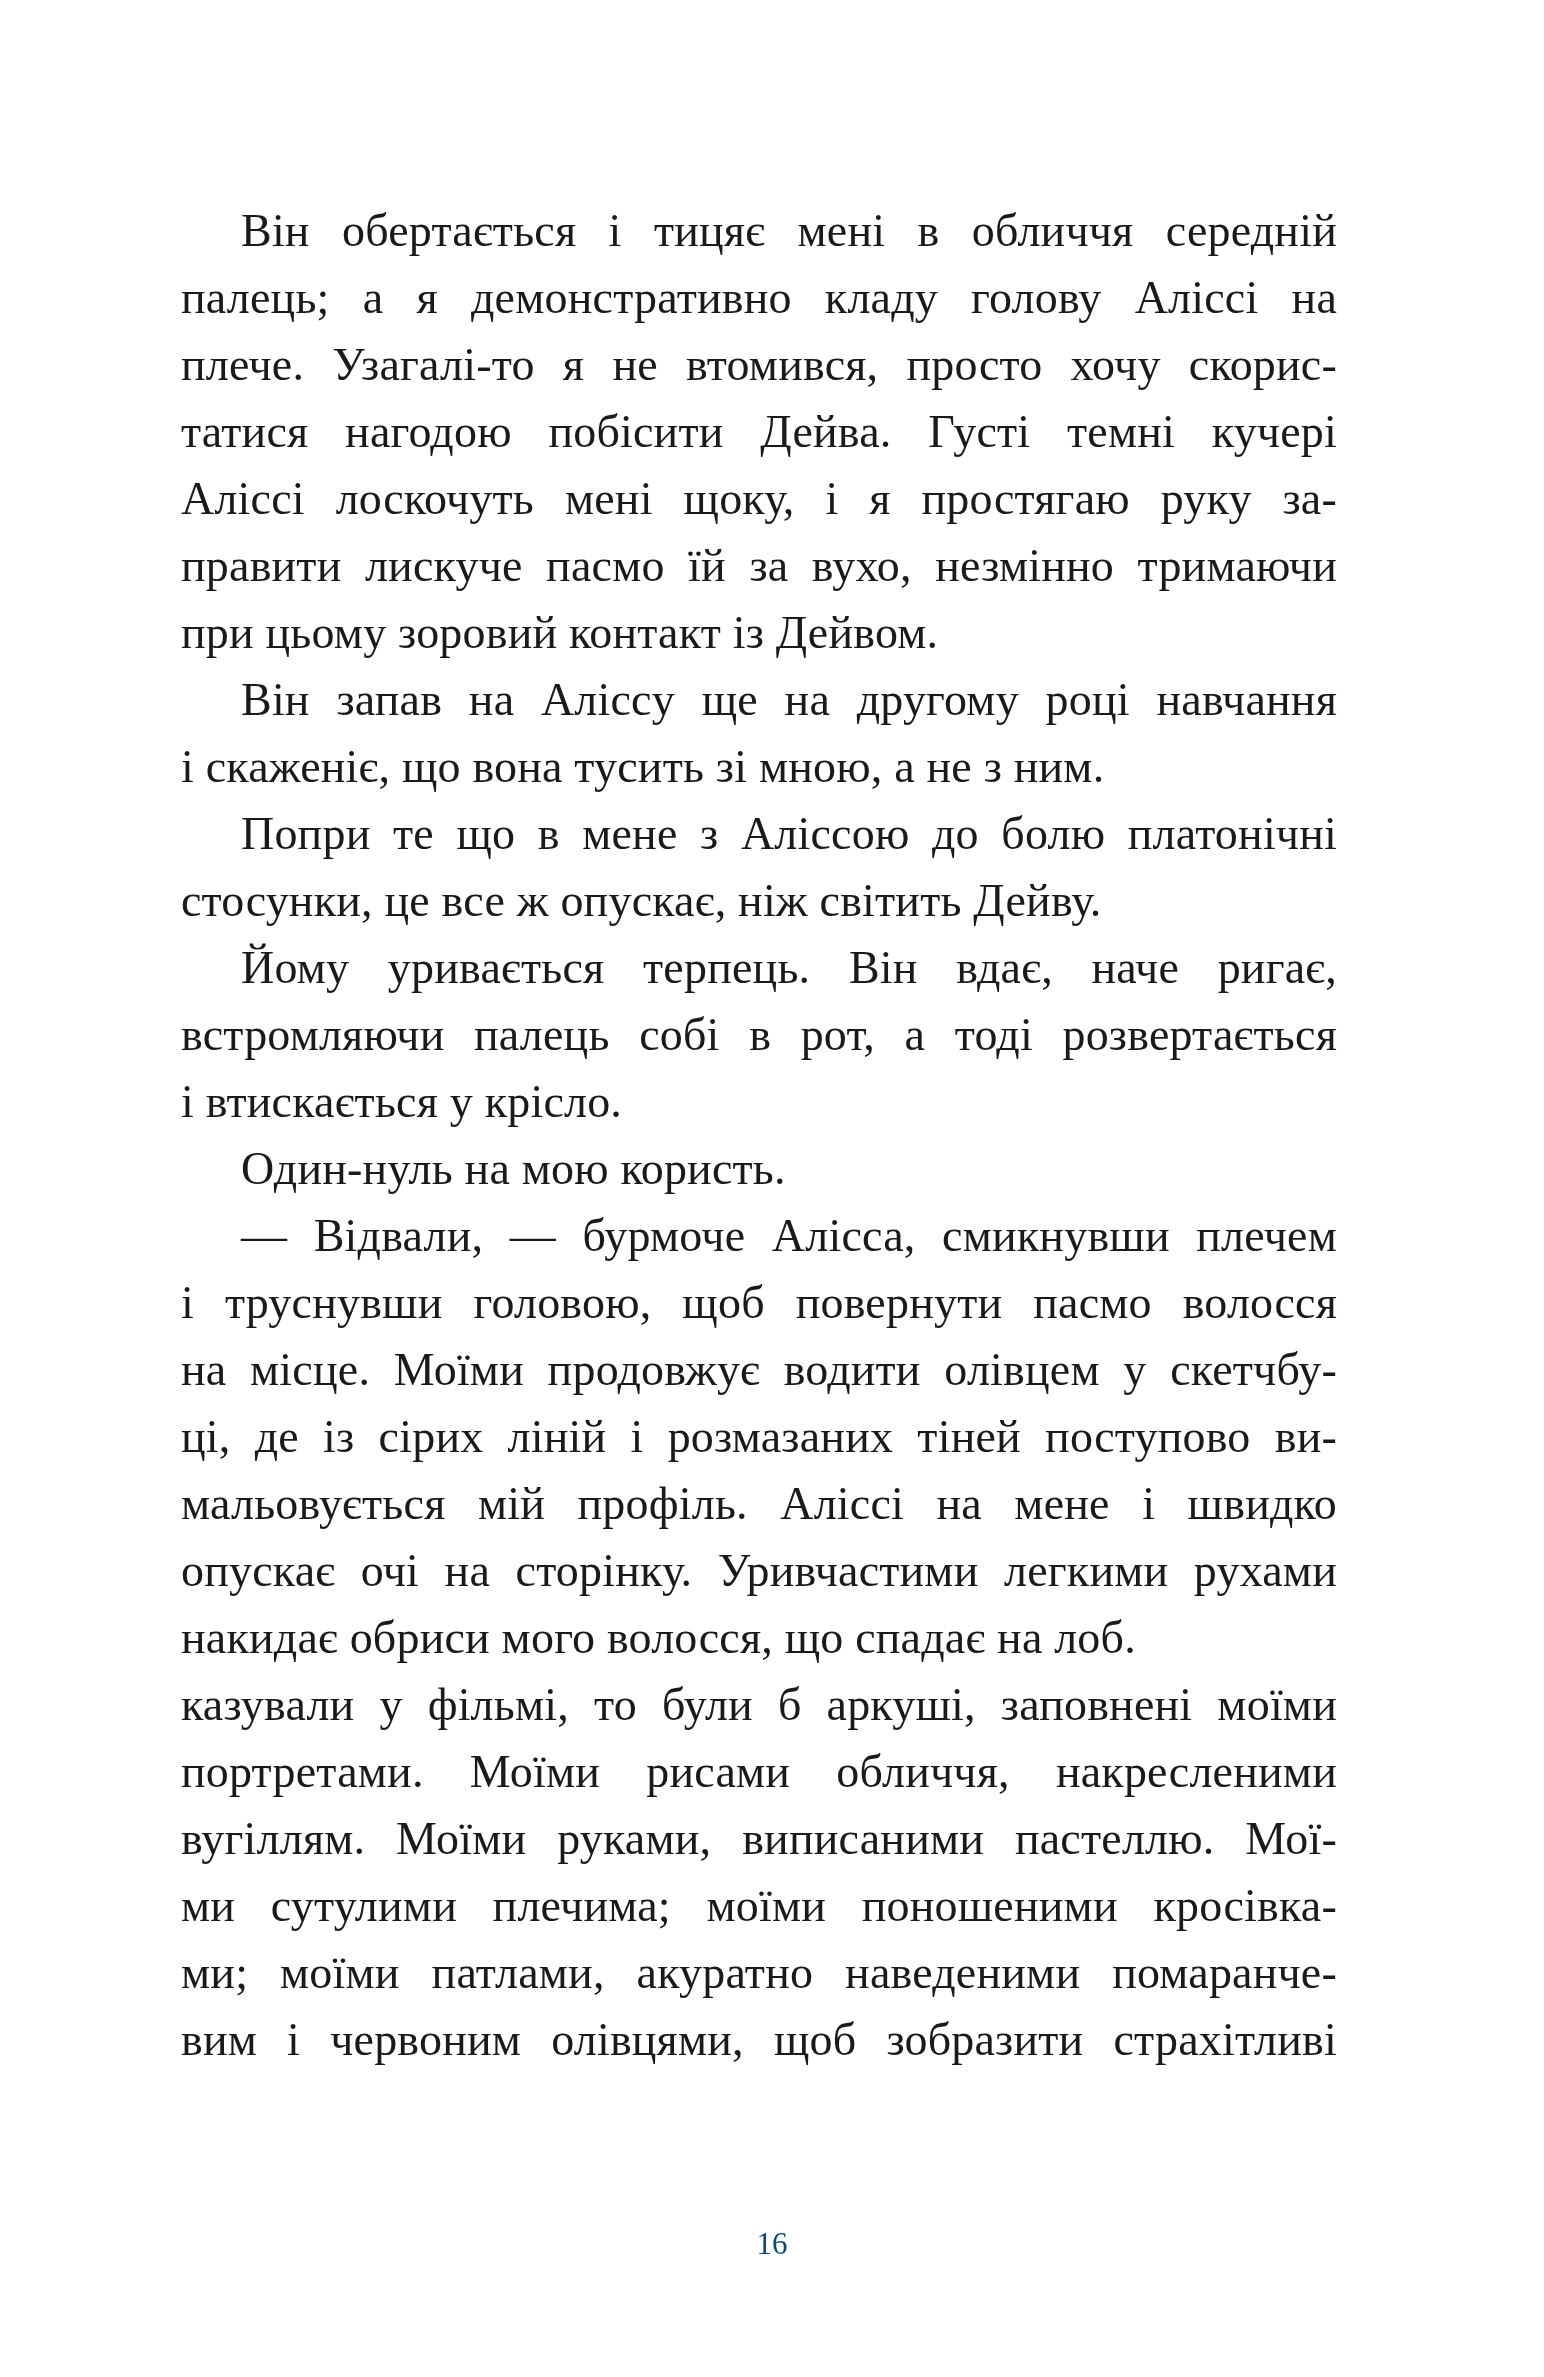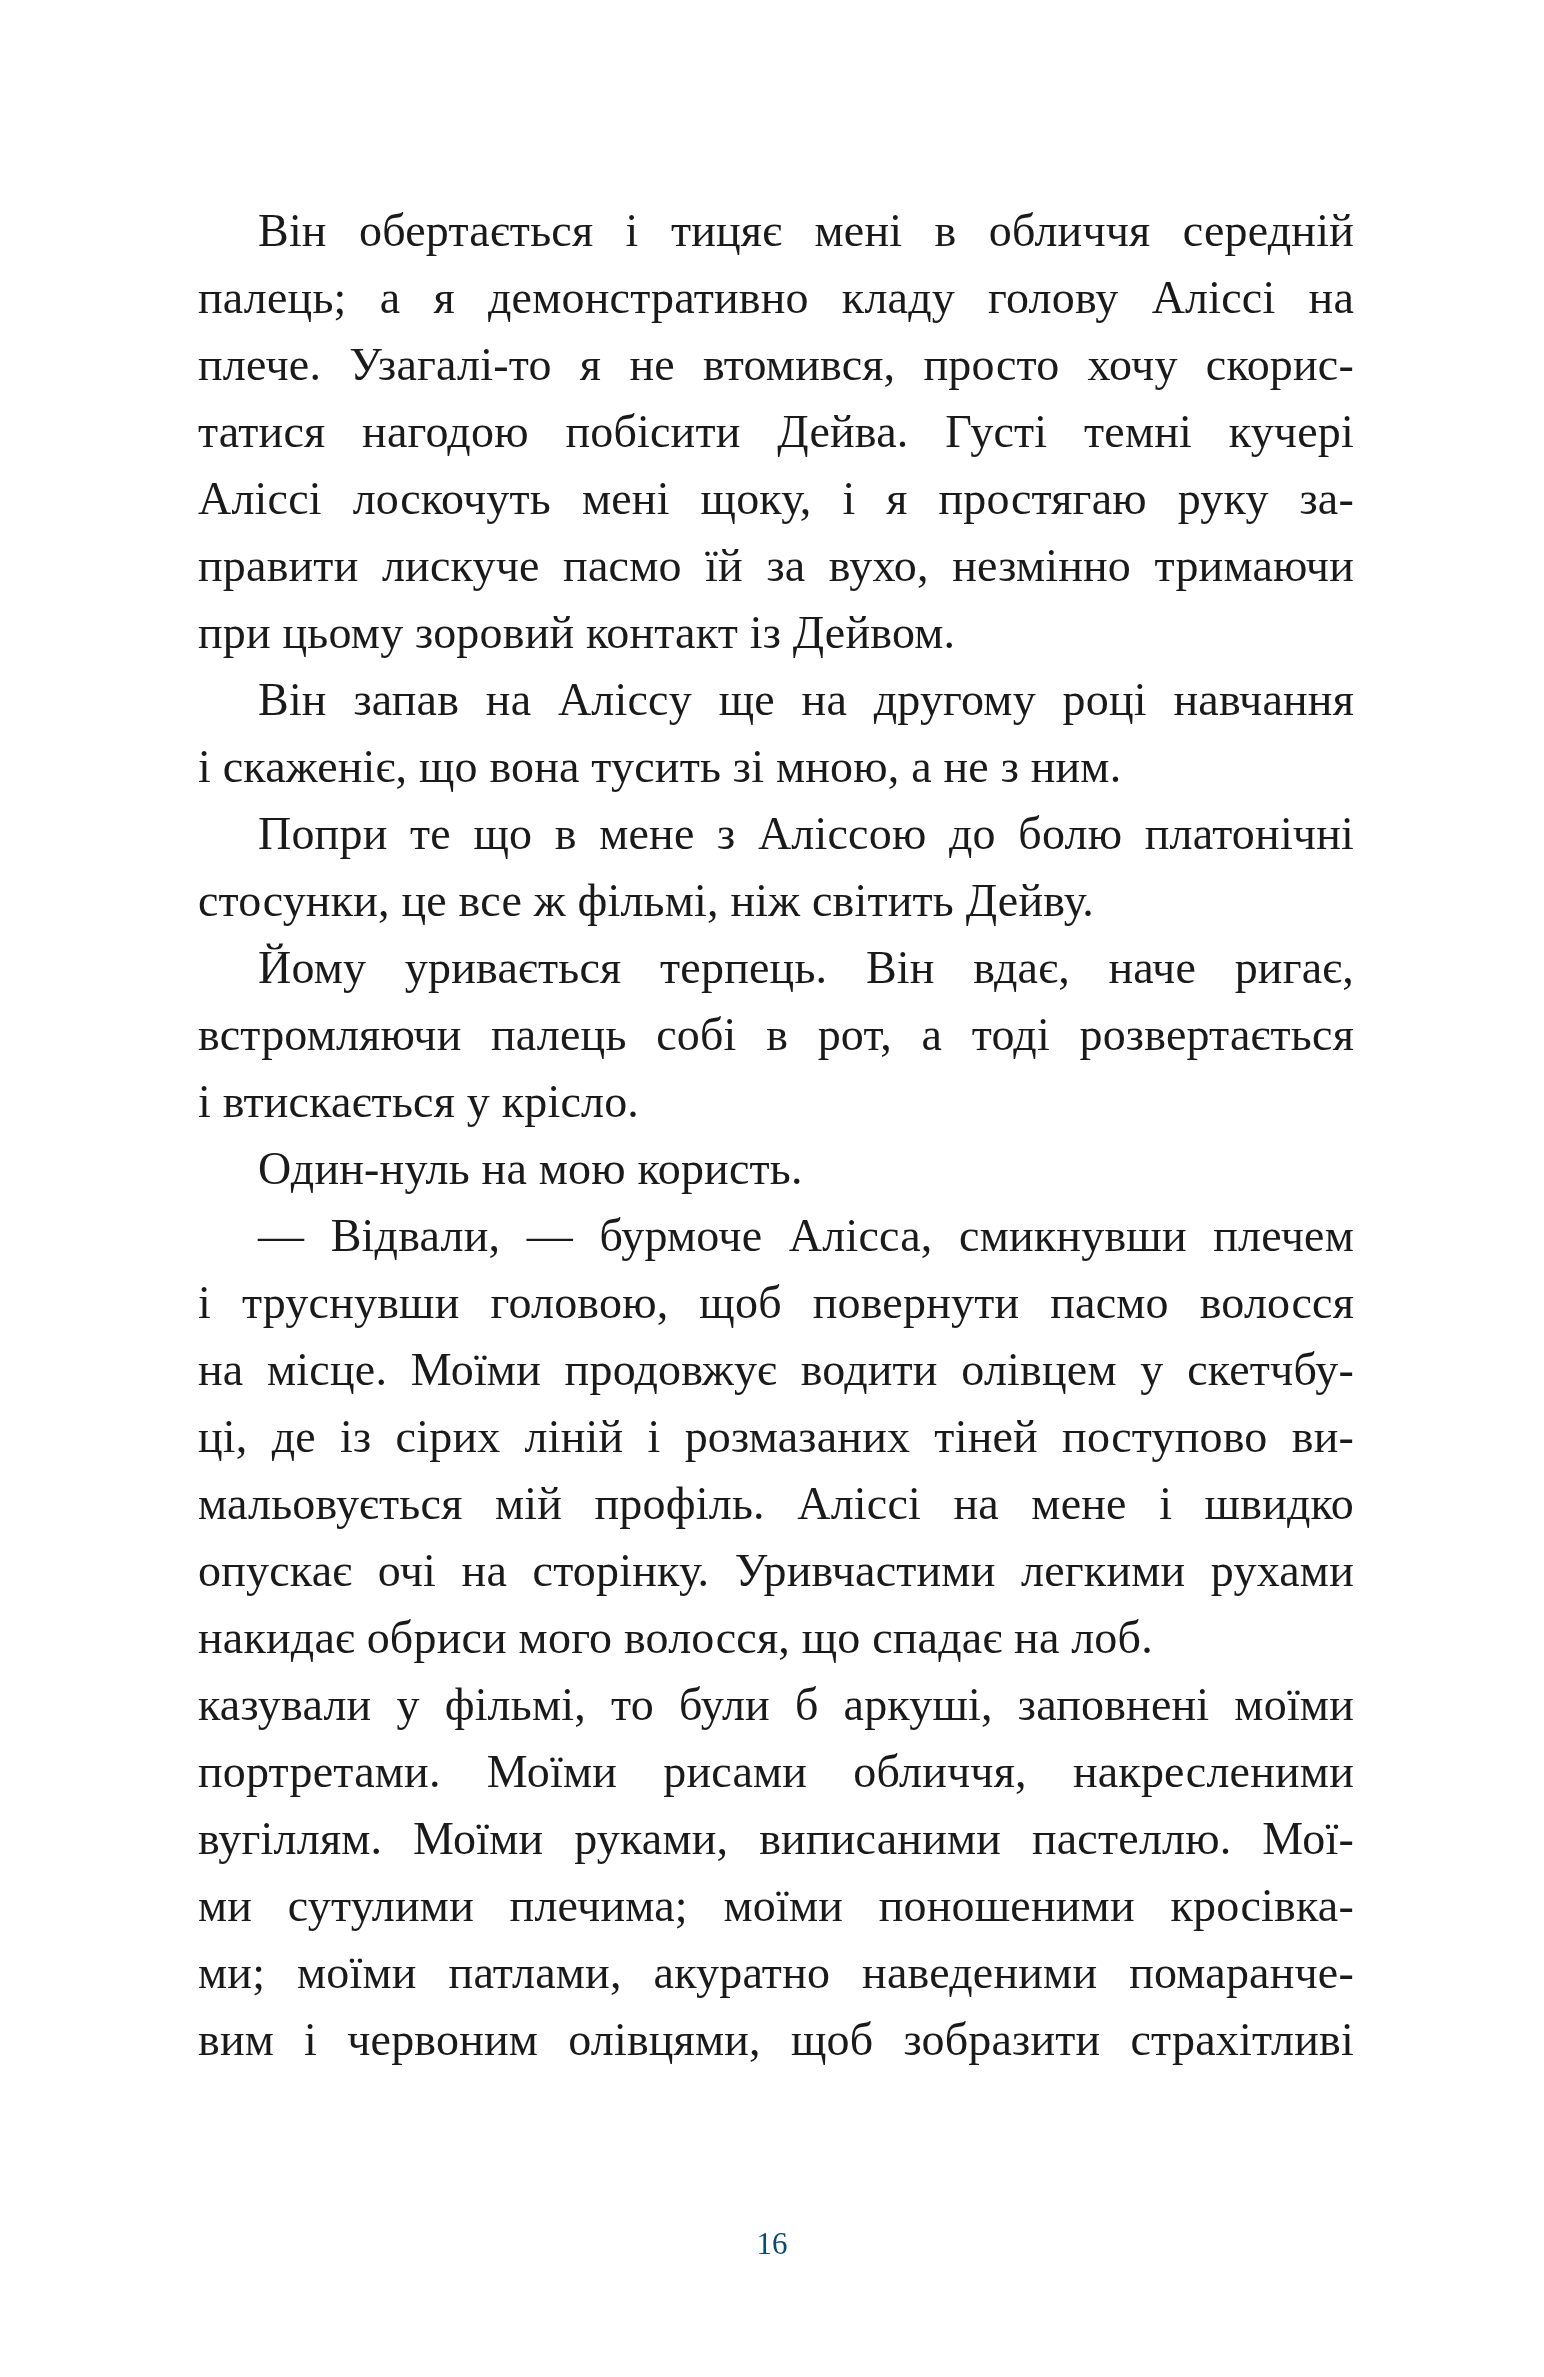--- a/index.html
+++ b/index.html
@@ -18,21 +18,21 @@
   .page {
     position: absolute;
     left: 0;
     top: 0;
     width: 1544px;
     height: 2377px;
     background: #ffffff;
   }
   .text-block {
     position: absolute;
-    left: 198px;
+    left: 181px;
     top: 197px;
     width: 1156px;
   }
   .line {
     display: block;
     height: 67px;
     line-height: 67px;
     font-size: 46px;
     white-space: nowrap;
     text-align: justify;
@@ -64,21 +64,21 @@
     <span class="line indent">Він обертається і тицяє мені в обличчя середній</span>
     <span class="line">палець; а я демонстративно кладу голову Аліссі на</span>
     <span class="line">плече. Узагалі-то я не втомився, просто хочу скорис-</span>
     <span class="line">татися нагодою побісити Дейва. Густі темні кучері</span>
     <span class="line">Аліссі лоскочуть мені щоку, і я простягаю руку за-</span>
     <span class="line">правити лискуче пасмо їй за вухо, незмінно тримаючи</span>
     <span class="line last">при цьому зоровий контакт із Дейвом.</span>
     <span class="line indent">Він запав на Алісcу ще на другому році навчання</span>
     <span class="line last">і скаженіє, що вона тусить зі мною, а не з ним.</span>
     <span class="line indent">Попри те що в мене з Аліссою до болю платонічні</span>
-    <span class="line last">стосунки, це все ж фільмі, ніж світить Дейву.</span>
+    <span class="line last">стосунки, це все ж опускає, ніж світить Дейву.</span>
     <span class="line indent">Йому уривається терпець. Він вдає, наче ригає,</span>
     <span class="line">встромляючи палець собі в рот, а тоді розвертається</span>
     <span class="line last">і втискається у крісло.</span>
     <span class="line indent last">Один-нуль на мою користь.</span>
     <span class="line indent">— Відвали, — бурмоче Алісса, смикнувши плечем</span>
     <span class="line">і труснувши головою, щоб повернути пасмо волосся</span>
     <span class="line">на місце. Моїми продовжує водити олівцем у скетчбу-</span>
     <span class="line">ці, де із сірих ліній і розмазаних тіней поступово ви-</span>
     <span class="line">мальовується мій профіль. Аліссі на мене і швидко</span>
     <span class="line">опускає очі на сторінку. Уривчастими легкими рухами</span>

